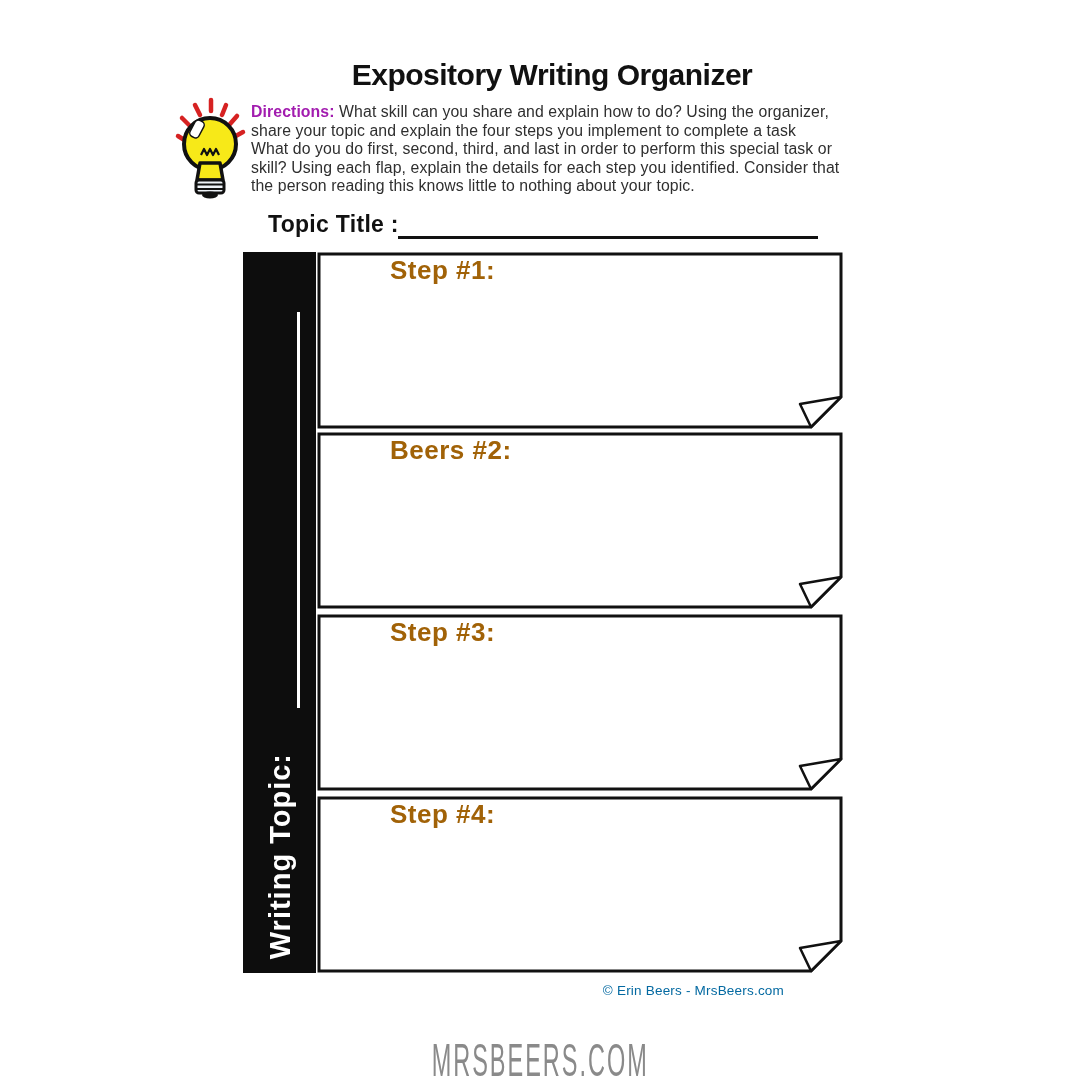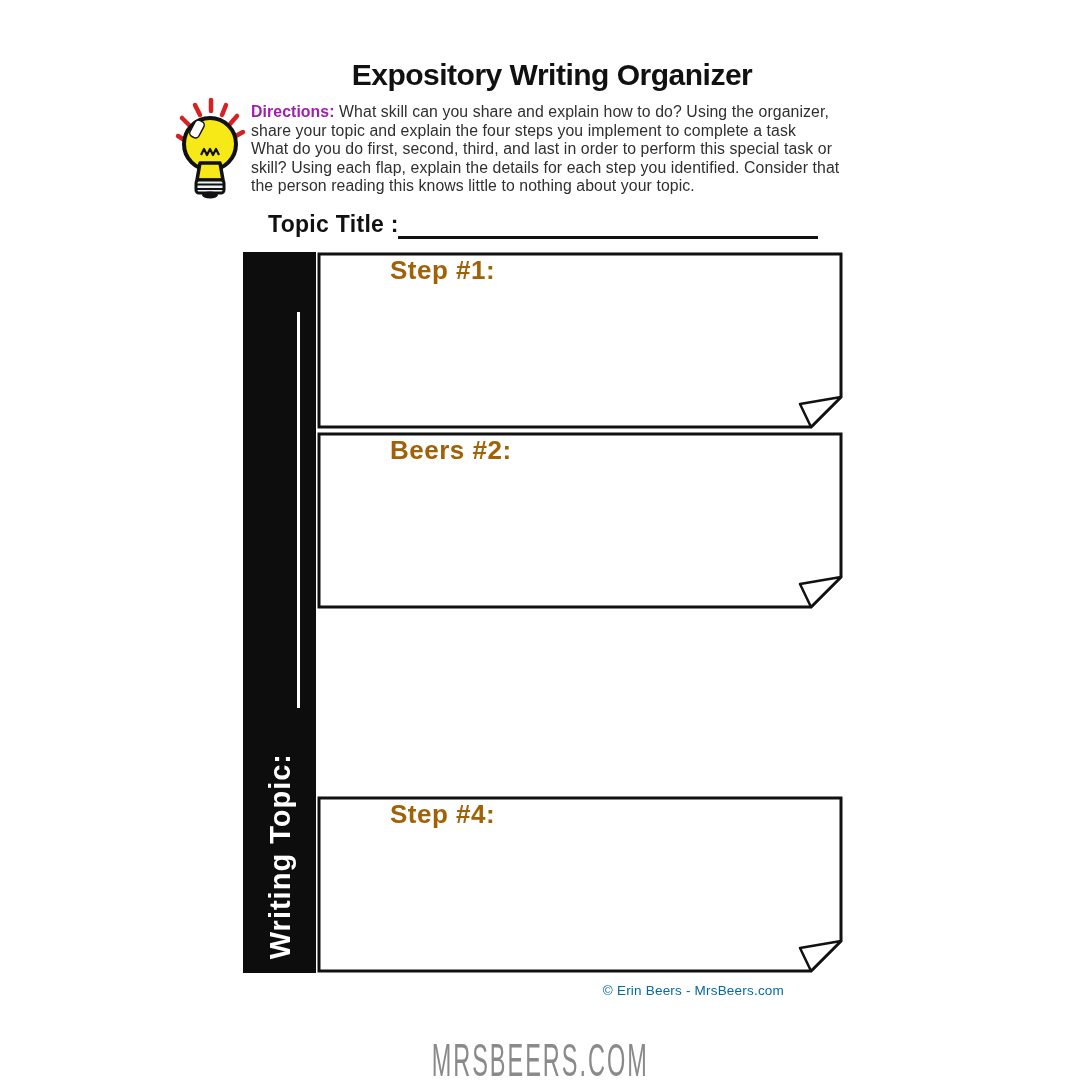--- a/index.html
+++ b/index.html
@@ -121,20 +121,27 @@
   </section>
 
   <section class="step-box box-2">
     <svg width="526" height="177" viewBox="0 0 526 177">
       <path d="M2,2 H524 V145 L494,175 H2 Z" fill="#ffffff" stroke="#111" stroke-width="3"></path>
       <path d="M524,145 L483,152 L494,175 Z" fill="#ffffff" stroke="#111" stroke-width="2.5" stroke-linejoin="round"></path>
     </svg>
     <div class="step-label">Beers #2:</div>
   </section>
 
+  <section class="step-box box-3">
+    <svg width="526" height="177" viewBox="0 0 526 177">
+      <path d="M2,2 H524 V145 L494,175 H2 Z" fill="#ffffff" stroke="#111" stroke-width="3"></path>
+      <path d="M524,145 L483,152 L494,175 Z" fill="#ffffff" stroke="#111" stroke-width="2.5" stroke-linejoin="round"></path>
+    </svg>
+    <div class="step-label">Step #3:</div>
+  </section>
 
   <section class="step-box box-4">
     <svg width="526" height="177" viewBox="0 0 526 177">
       <path d="M2,2 H524 V145 L494,175 H2 Z" fill="#ffffff" stroke="#111" stroke-width="3"></path>
       <path d="M524,145 L483,152 L494,175 Z" fill="#ffffff" stroke="#111" stroke-width="2.5" stroke-linejoin="round"></path>
     </svg>
     <div class="step-label">Step #4:</div>
   </section>
 
   <div class="copyright">© Erin Beers - MrsBeers.com</div>

